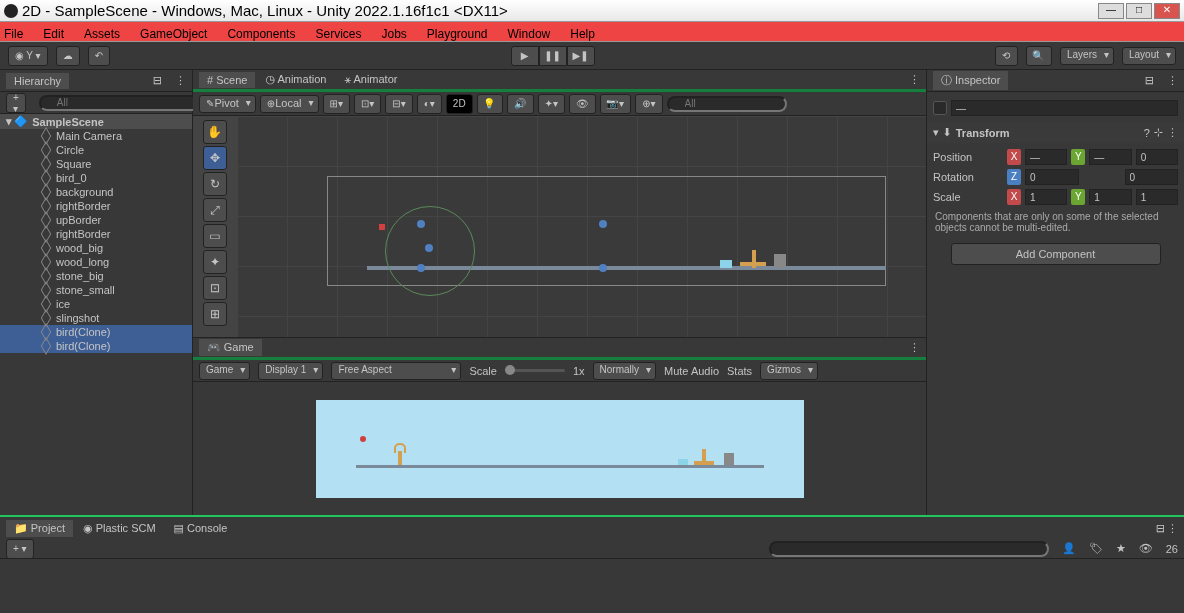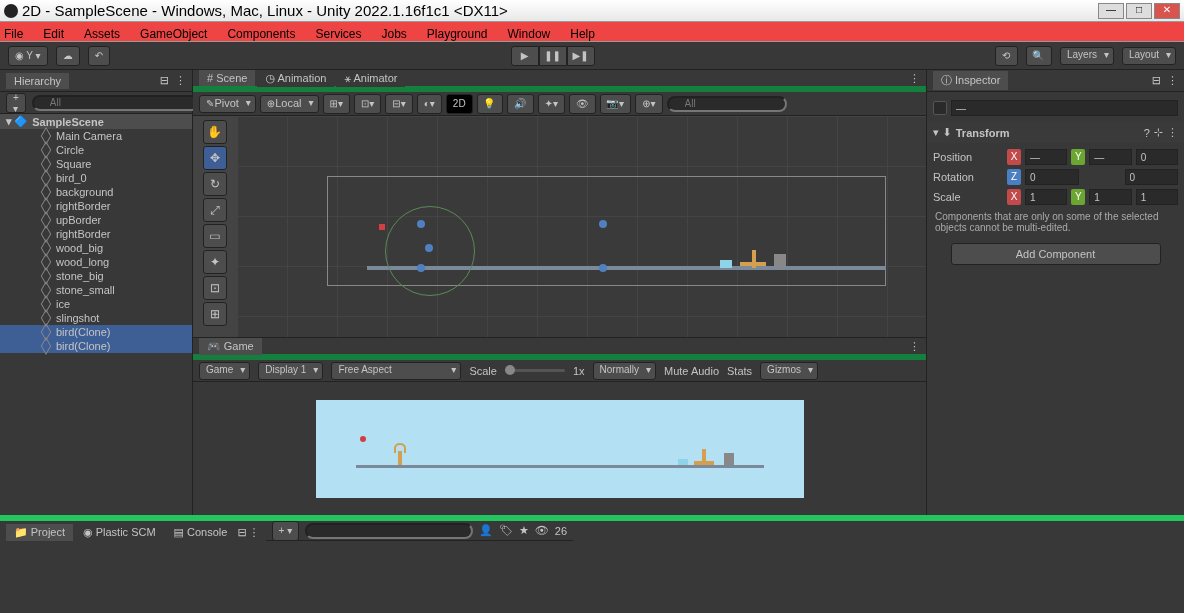--- a/index.html
+++ b/index.html
@@ -13,33 +13,33 @@
 .menubar{height:20px;background:#ef4444;display:flex;align-items:flex-end;padding:0 4px;gap:20px;border-bottom:1px solid #999}
 .menubar span{color:#000;font-size:12px;cursor:pointer}
 .toolbar{height:28px;background:#383838;display:flex;align-items:center;padding:0 8px;gap:8px;border-bottom:1px solid #222}
 .tbtn{background:#4d4d4d;border:1px solid #222;border-radius:3px;padding:2px 6px;height:20px;display:flex;align-items:center;font-size:10px}
 .playbtns{display:flex;margin:0 auto}
 .playbtns .tbtn{width:28px;justify-content:center;border-radius:0}
 .playbtns .tbtn:first-child{border-radius:3px 0 0 3px}
 .playbtns .tbtn:last-child{border-radius:0 3px 3px 0}
 .main{display:flex;height:445px}
 .hierarchy{width:193px;background:#383838;border-right:1px solid #222;display:flex;flex-direction:column}
-.panel-header{height:22px;background:#383838;display:flex;align-items:center;padding:0 6px;gap:6px;border-bottom:1px solid #222}
+.panel-header{height:22px;background:#383838;display:flex;align-items:center;padding:0 6px;gap:13px;border-bottom:1px solid #222}
 .panel-tab{background:#383838;padding:2px 8px;font-size:11px}
 .panel-tab.active{background:#4d4d4d}
 .search{flex:1;height:16px;background:#2a2a2a;border-radius:8px;padding:0 16px;font-size:10px;color:#888}
 .tree{flex:1;overflow:auto;font-size:11px}
 .tree-item{padding:1px 4px 1px 20px;display:flex;align-items:center;gap:4px;cursor:pointer}
 .tree-item.root{padding-left:6px;font-weight:bold;background:#4d4d4d}
 .tree-item.child{padding-left:40px}
 .tree-item.selected{background:#3e5f96;color:#fff}
 .cube-icon{width:12px;height:12px;display:inline-block;position:relative}
 .cube-icon::before{content:'';position:absolute;width:8px;height:8px;border:1px solid #888;transform:rotate(45deg) skew(15deg,15deg);top:1px;left:1px}
 .center{flex:1;display:flex;flex-direction:column}
-.scene-tabs{height:22px;display:flex;align-items:center;padding:0 6px;gap:2px;border-bottom:6px solid #15803d}
+.scene-tabs{height:22px;display:flex;align-items:center;padding:0 6px;gap:2px;border-bottom:3px solid #15803d}
 .scene-toolbar{height:24px;display:flex;align-items:center;padding:0 6px;gap:4px;border-bottom:1px solid #222;background:#383838}
 .scene-view{flex:1;background:#333;position:relative;display:flex}
 .scene-tools{width:44px;background:#444;display:flex;flex-direction:column;padding:4px;gap:2px}
 .tool-btn{width:24px;height:24px;background:#4d4d4d;border:1px solid #222;border-radius:3px;margin:0 auto;display:flex;align-items:center;justify-content:center;font-size:12px}
 .tool-btn.active{background:#3e5f96}
 .viewport{flex:1;background:#3a3a3a;position:relative;background-image:linear-gradient(#444 1px,transparent 1px),linear-gradient(90deg,#444 1px,transparent 1px);background-size:50px 50px}
 .game-panel{height:178px;display:flex;flex-direction:column;border-top:1px solid #222}
 .game-toolbar{height:22px;display:flex;align-items:center;padding:0 6px;gap:8px;background:#383838;border-bottom:1px solid #222}
 .game-view{flex:1;background:#383838;display:flex;align-items:center;justify-content:center}
 .game-render{width:488px;height:98px;background:#b3e0f2;position:relative}
@@ -47,21 +47,21 @@
 .insp-content{padding:6px;font-size:11px}
 .insp-row{display:flex;align-items:center;padding:2px 0;gap:4px}
 .insp-label{width:70px}
 .axis-label{width:14px;height:16px;color:#fff;text-align:center;line-height:16px;font-size:10px;border-radius:2px}
 .axis-x{background:#c24a4a}
 .axis-y{background:#6ca632}
 .axis-z{background:#4a7fc2}
 .insp-input{flex:1;height:16px;background:#2a2a2a;border:1px solid #222;padding:0 4px;font-size:10px;min-width:0}
 .warning-text{font-size:10px;color:#aaa;padding:4px 2px}
 .add-comp{width:210px;height:22px;background:#4d4d4d;border:1px solid #222;border-radius:3px;margin:6px auto;text-align:center;line-height:20px}
-.bottom{height:98px;border-top:6px solid #22c55e;display:flex;flex-direction:row}
+.bottom{height:98px;border-top:2px solid #22c55e;display:flex;flex-direction:column}
 .bottom-tabs{height:22px;display:flex;align-items:center;padding:0 6px;gap:2px}
 .bottom-content{flex:1;display:flex}
 .project-tree{width:130px;border-right:1px solid #222;padding:4px;font-size:10px}
 .project-main{flex:1;padding:4px}
 .breadcrumb{padding:2px 6px;font-size:10px;color:#aaa}
 .dropdown{background:#4d4d4d;border:1px solid #222;border-radius:3px;padding:1px 16px 1px 6px;height:18px;font-size:10px;position:relative}
 .dropdown::after{content:'▾';position:absolute;right:4px;top:1px}
 .checkbox{width:14px;height:14px;background:#2a2a2a;border:1px solid #555;border-radius:2px}
 .ground-line{position:absolute;height:3px;background:#7a8a9a;bottom:30px;left:40px;right:40px}
 .slingshot-s{position:absolute;width:4px;height:14px;background:#d4a050;bottom:33px;left:82px}

